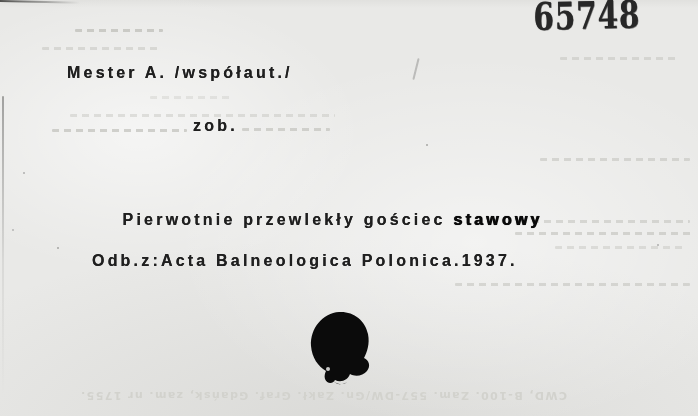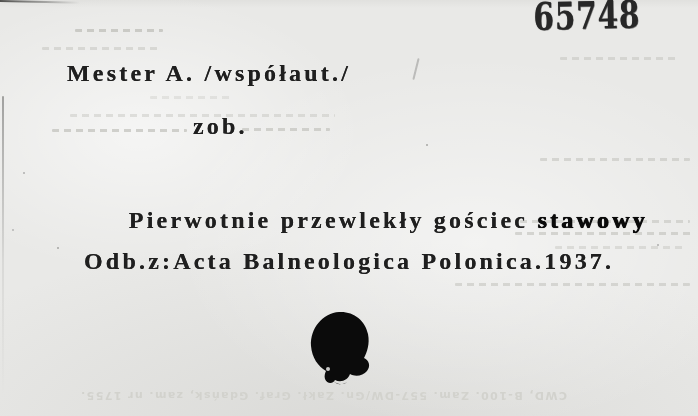--- a/index.html
+++ b/index.html
@@ -14,35 +14,35 @@
     background-color: #e9e9e7;
     background-image:
       radial-gradient(ellipse 320px 200px at 20% 32%, rgba(255,255,255,0.55), rgba(255,255,255,0) 70%),
       radial-gradient(ellipse 420px 260px at 68% 58%, rgba(255,255,255,0.45), rgba(255,255,255,0) 72%),
       radial-gradient(ellipse 700px 280px at 50% 104%, rgba(125,125,118,0.14), rgba(125,125,118,0) 70%),
       linear-gradient(180deg, rgba(150,150,145,0.10), rgba(150,150,145,0) 8px);
   }
   
   .type-line {
     position: absolute;
-    font-family: Liberation Serif, serif;
+    font-family: Liberation Sans, sans-serif;
     font-weight: bold;
-    font-size: 24px;
+    font-size: 16px;
     line-height: 22px;
     letter-spacing: 3.2px;
     color: #1f1f1f;
     white-space: pre;
     text-shadow: 0 0 0.6px rgba(25,25,25,0.85);
   }
   .l-author  { left: 67px;  top: 62px; }
   .l-see     { left: 193px; top: 115px; }
   .l-ref     { left: 67px;  top: 152px; }
   .l-title   { left: 92px;  top: 187px; }
   .l-title2  { left: 42px;  top: 212px; }
-  .l-source  { left: 84px;  top: 250px; text-align: center; }
+  .l-source  { left: 92px;  top: 250px; text-align: center; }
   .emph {
     color: #0a0a0a;
     text-shadow: 0.7px 0 0 #0a0a0a, 0 0 0.7px #0a0a0a;
   }
   
   .stamp {
     position: absolute;
     left: 533px; top: -6px;
     font-family: "DejaVu Serif", serif;
     font-weight: bold;

